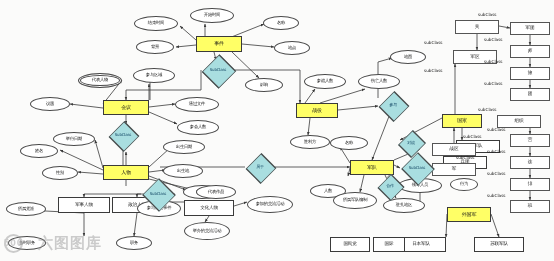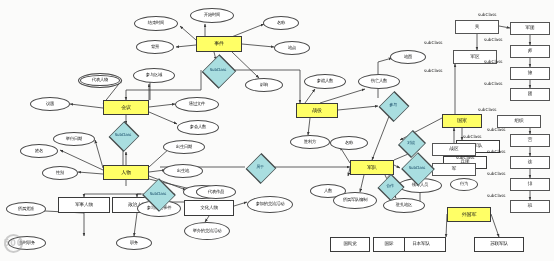--- a/index.html
+++ b/index.html
@@ -243,14 +243,15 @@
       <div class="elabel" style="left: 487px; top: 127px;">subClass</div>
       <div class="elabel" style="left: 487px; top: 149px;">subClass</div>
       <div class="elabel" style="left: 487px; top: 171px;">subClass</div>
       <div class="elabel" style="left: 487px; top: 193px;">subClass</div>
       <div class="elabel" style="left: 463px; top: 134px;">subClass</div>
       <div class="elabel" style="left: 456px; top: 155px;">subClass</div>
     </div>
 
   <div id="wm">
     <span class="mark">500</span>
+    <span>六图图库</span>
   </div>
 </div>
 
 </body></html>

